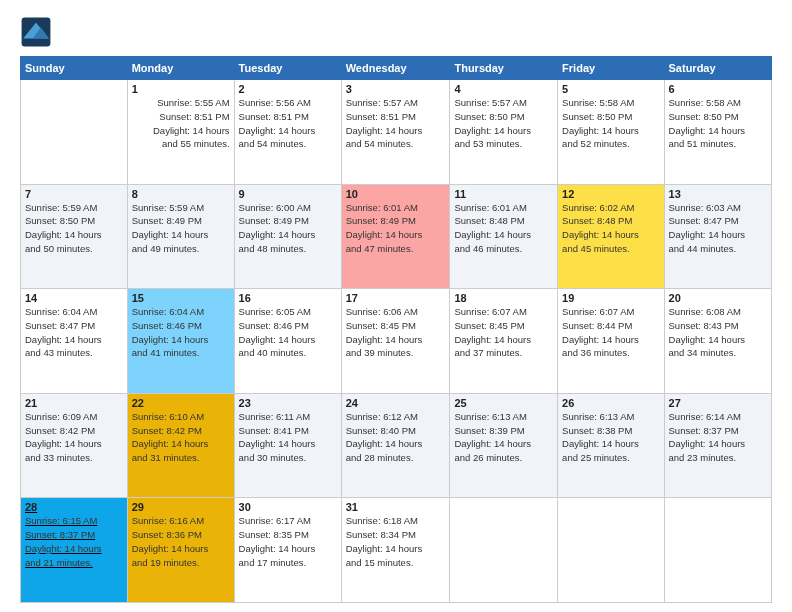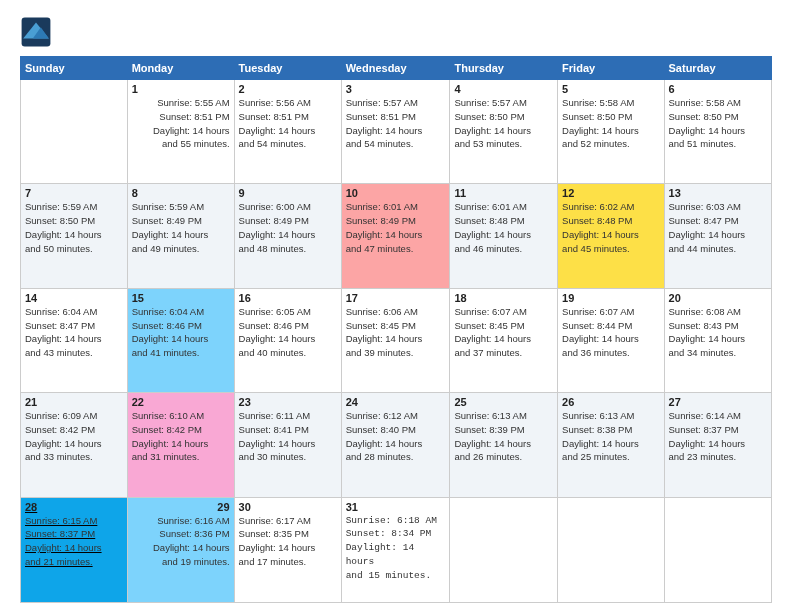--- a/index.html
+++ b/index.html
@@ -278,21 +278,21 @@
           </td>
         </tr>
         <tr>
           <td style="background: rgb(240, 244, 248);">
             <span class="day-number">21</span>
             <div class="day-info" style="white-space: pre-line;">Sunrise: 6:09 AM
 Sunset: 8:42 PM
 Daylight: 14 hours
 and 33 minutes.</div>
           </td>
-          <td style="background: #f9a8d4;">
+          <td style="background: #eab308;">
             <span class="day-number">22</span>
             <div class="day-info" style="white-space: pre-line;">Sunrise: 6:10 AM
 Sunset: 8:42 PM
 Daylight: 14 hours
 and 31 minutes.</div>
           </td>
           <td style="background: rgb(240, 244, 248);">
             <span class="day-number">23</span>
             <div class="day-info" style="white-space: pre-line;">Sunrise: 6:11 AM
 Sunset: 8:41 PM
@@ -329,37 +329,37 @@
           </td>
         </tr>
         <tr>
           <td style="background: #0ea5e9; text-decoration: underline;">
             <span class="day-number">28</span>
             <div class="day-info" style="white-space: pre-line;">Sunrise: 6:15 AM
 Sunset: 8:37 PM
 Daylight: 14 hours
 and 21 minutes.</div>
           </td>
-          <td style="background: #7dd3fc; text-align: right;">
+          <td style="background: #eab308;">
             <span class="day-number">29</span>
             <div class="day-info" style="white-space: pre-line;">Sunrise: 6:16 AM
 Sunset: 8:36 PM
 Daylight: 14 hours
 and 19 minutes.</div>
           </td>
           <td style="background: rgb(255, 255, 255);">
             <span class="day-number">30</span>
             <div class="day-info" style="white-space: pre-line;">Sunrise: 6:17 AM
 Sunset: 8:35 PM
 Daylight: 14 hours
 and 17 minutes.</div>
           </td>
           <td style="background: rgb(255, 255, 255);">
             <span class="day-number">31</span>
-            <div class="day-info" style="white-space: pre-line; font-family: Liberation Mono, monospace;">Sunrise: 6:18 AM
+            <div class="day-info" style="white-space: pre-line;">Sunrise: 6:18 AM
 Sunset: 8:34 PM
 Daylight: 14 hours
 and 15 minutes.</div>
           </td>
           <td class="empty-cell"></td>
           <td class="empty-cell"></td>
           <td class="empty-cell"></td>
         </tr>
       </tbody>
   </table>

